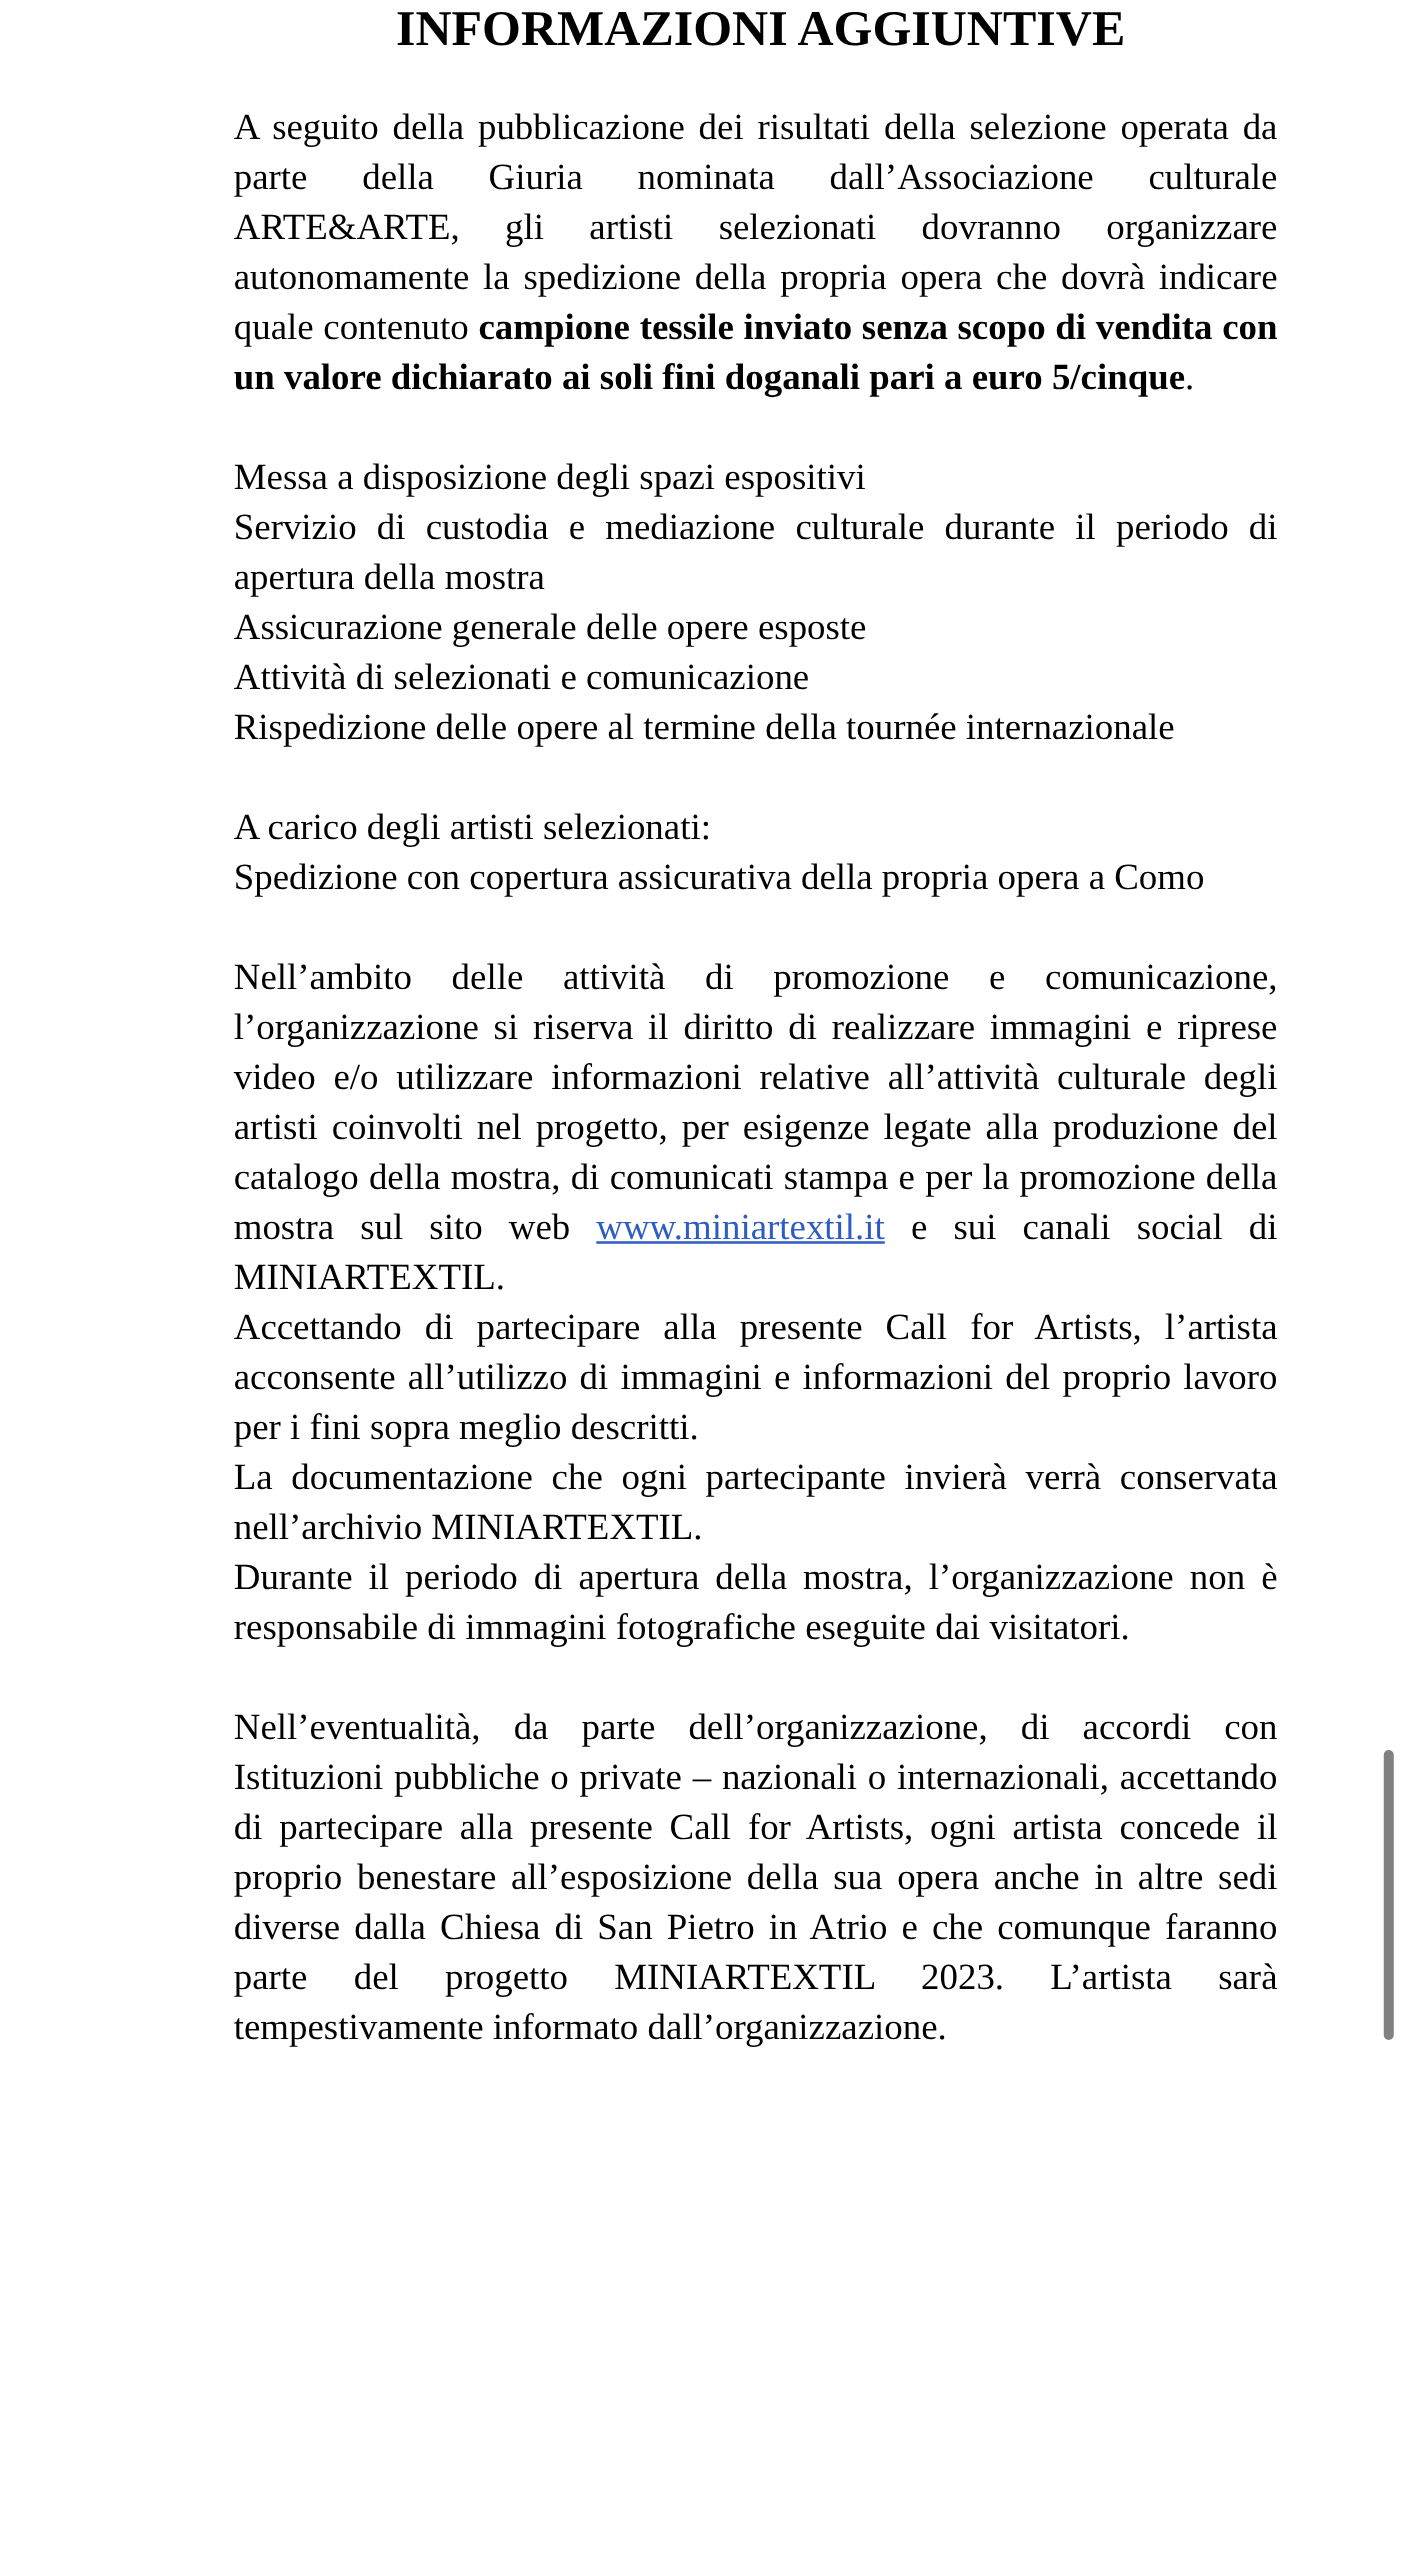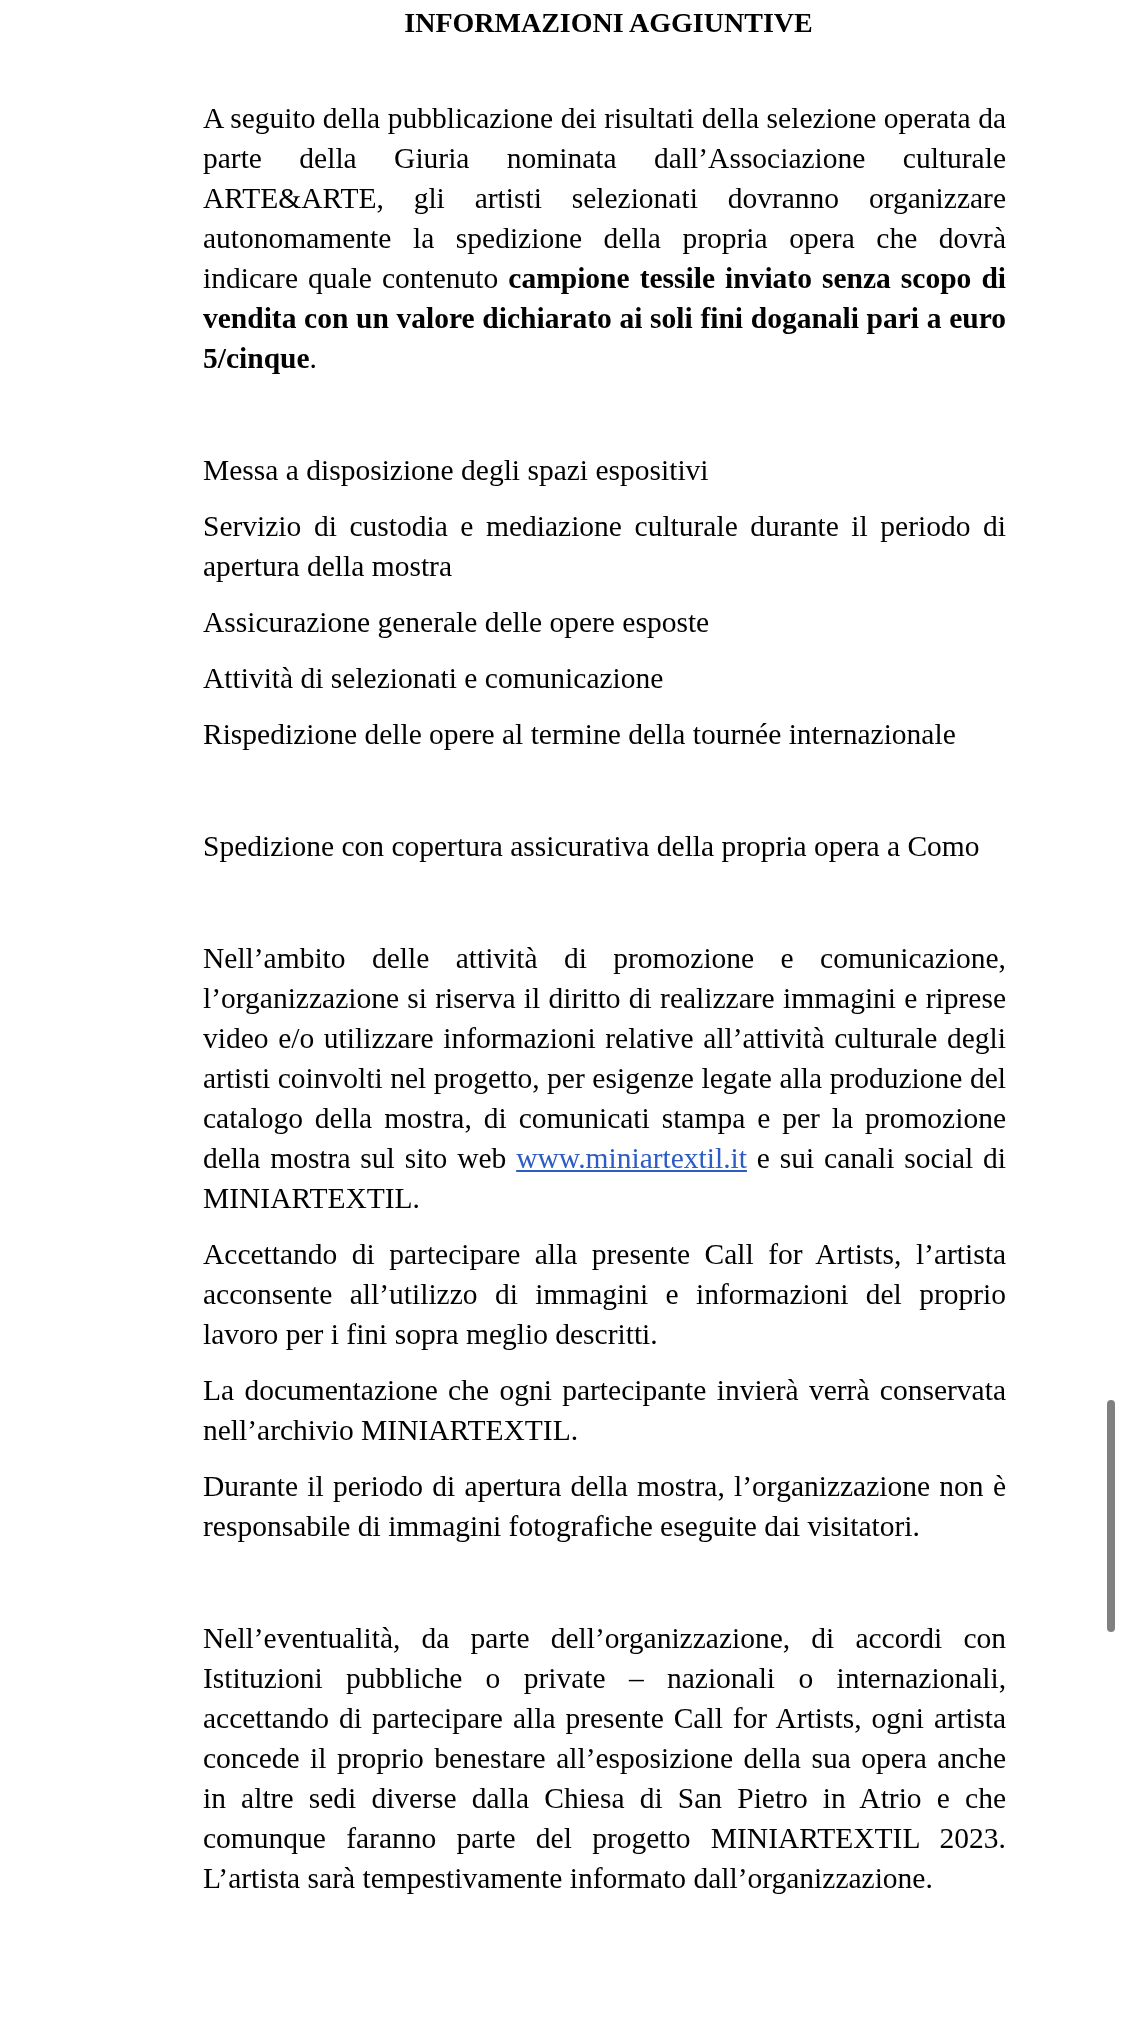--- a/index.html
+++ b/index.html
@@ -6,24 +6,24 @@
     body {
       width: 1125px; height: 2039px; position: relative; overflow: hidden;
       font-family: "Liberation Serif", "DejaVu Serif", serif;
       color: #000;
     }
     .page {
       position: absolute; left: 187px; top: 0; width: 835px;
       font-size: 29.5px; line-height: 40px;
     }
     .title {
-      text-align: center; font-weight: bold; font-size: 28px;
+      text-align: center; font-weight: bold; font-size: 40px;
       margin: 2px 0 0 0; line-height: 42px; padding-left: 8px;
     }
-    p { margin: 16px; text-align: justify; }
+    p { margin: 0; text-align: justify; }
     .gap1 { height: 38px; }
     .gap2 { height: 40px; }
     b { font-weight: bold; }
     a.link { color: #2d5cc4; }
     .scrollbar-thumb {
       position: absolute; left: 1107px; top: 1400px; width: 8px; height: 232px;
       background: #808080; border-radius: 4px;
     }
   </style>
 </head>
@@ -38,20 +38,21 @@
   <div class="gap2"></div>
 
   <p>Messa a disposizione degli spazi espositivi</p>
   <p>Servizio di custodia e mediazione culturale durante il periodo di apertura della mostra</p>
   <p>Assicurazione generale delle opere esposte</p>
   <p>Attività di selezionati e comunicazione</p>
   <p>Rispedizione delle opere al termine della tournée internazionale</p>
 
   <div class="gap2"></div>
 
+  <p>A carico degli artisti selezionati:</p>
   <p>Spedizione con copertura assicurativa della propria opera a Como</p>
 
   <div class="gap2"></div>
 
   <p><span>Nell’ambito delle attività di promozione e comunicazione, l’organizzazione si riserva il diritto di realizzare immagini e riprese video e/o utilizzare informazioni relative all’attività culturale degli artisti coinvolti nel progetto, per esigenze legate alla produzione del catalogo della mostra, di comunicati stampa e per la promozione della mostra sul sito web </span><a class="link" href="#">www.miniartextil.it</a><span> e sui canali social di MINIARTEXTIL.</span></p>
   <p>Accettando di partecipare alla presente Call for Artists, l’artista acconsente all’utilizzo di immagini e informazioni del proprio lavoro per i fini sopra meglio descritti.</p>
   <p>La documentazione che ogni partecipante invierà verrà conservata nell’archivio MINIARTEXTIL.</p>
   <p>Durante il periodo di apertura della mostra, l’organizzazione non è responsabile di immagini fotografiche eseguite dai visitatori.</p>
 
   <div class="gap2"></div>

